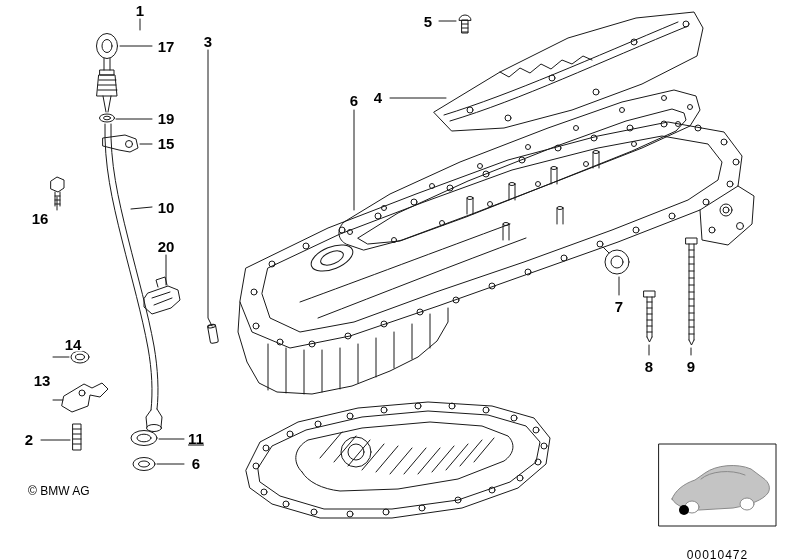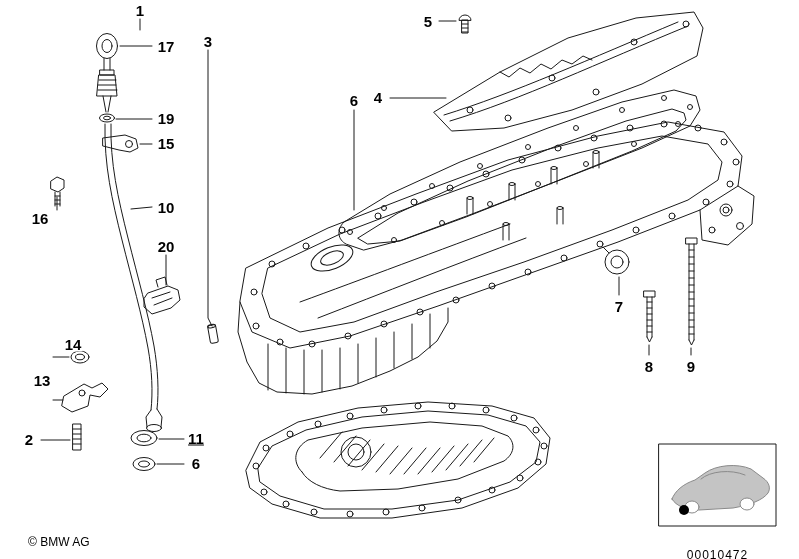--- a/index.html
+++ b/index.html
@@ -6,21 +6,21 @@
   .stage{
     position:relative;width:799px;height:559px;background:#fff;overflow:hidden;
     font-family:"Liberation Sans",sans-serif;color:#000;
   }
   .stage svg{position:absolute;left:0;top:0;}
   .callout{
     position:absolute;transform:translate(-50%,-50%);
     font-weight:bold;font-size:15px;line-height:1;color:#000;cursor:pointer;
     background:#fff;padding:0 1px;
   }
-  .copyright{position:absolute;left:28px;top:535px;font-size:12px;}
+  .copyright{position:absolute;left:28px;top:484px;font-size:12px;}
   .diagram-number{position:absolute;left:659px;top:548px;width:117px;text-align:center;font-size:12px;letter-spacing:1px;}
 </style>
 </head>
 <body>
 
 <div class="stage">
 
   <svg width="799" height="559" viewBox="0 0 799 559">
     <g fill="none" stroke="#1a1a1a" stroke-width="1" stroke-linejoin="round" stroke-linecap="round">
 

